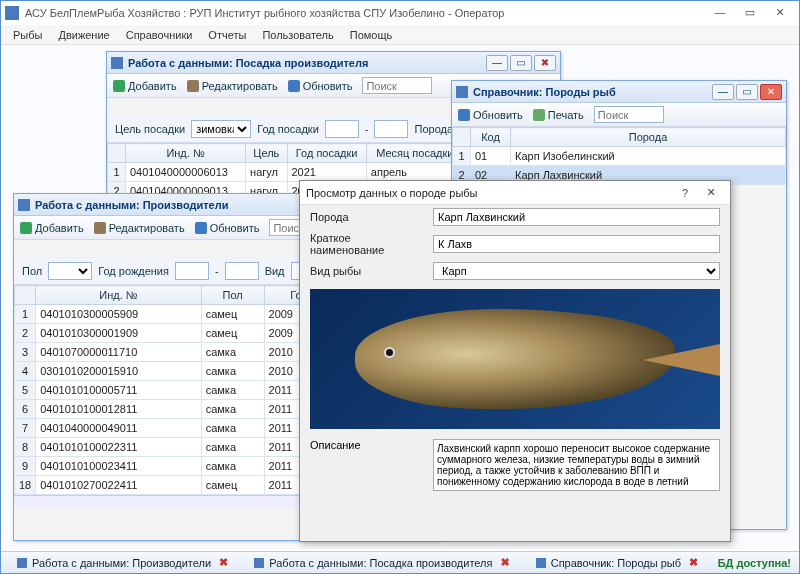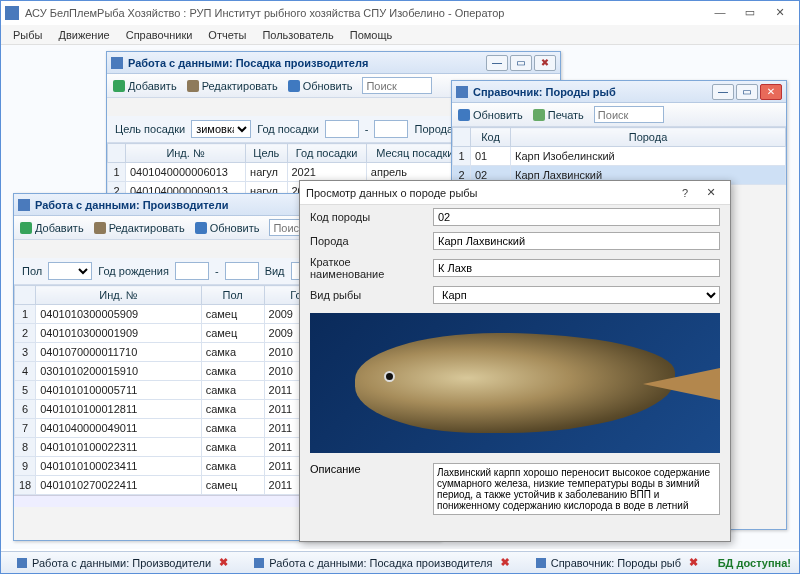--- a/index.html
+++ b/index.html
@@ -312,24 +312,20 @@
     </div>
 
     <div class="modal" style="left:298px; top:135px; width:432px; height:362px;">
       <div class="modal-title">
         <span>Просмотр данных о породе рыбы</span>
         <div class="spacer"></div>
         <div class="mb">?</div>
         <div class="mb">✕</div>
       </div>
       <div class="form-row">
-          <label>Код породы</label>
-          <input value="02" style="">
-        </div>
-      <div class="form-row">
           <label>Порода</label>
           <input value="Карп Лахвинский" style="">
         </div>
       <div class="form-row">
           <label>Краткое наименование</label>
           <input value="К Лахв" style="">
         </div>
       <div class="form-row">
           <label>Вид рыбы</label>
           <select><option>Карп</option></select>

